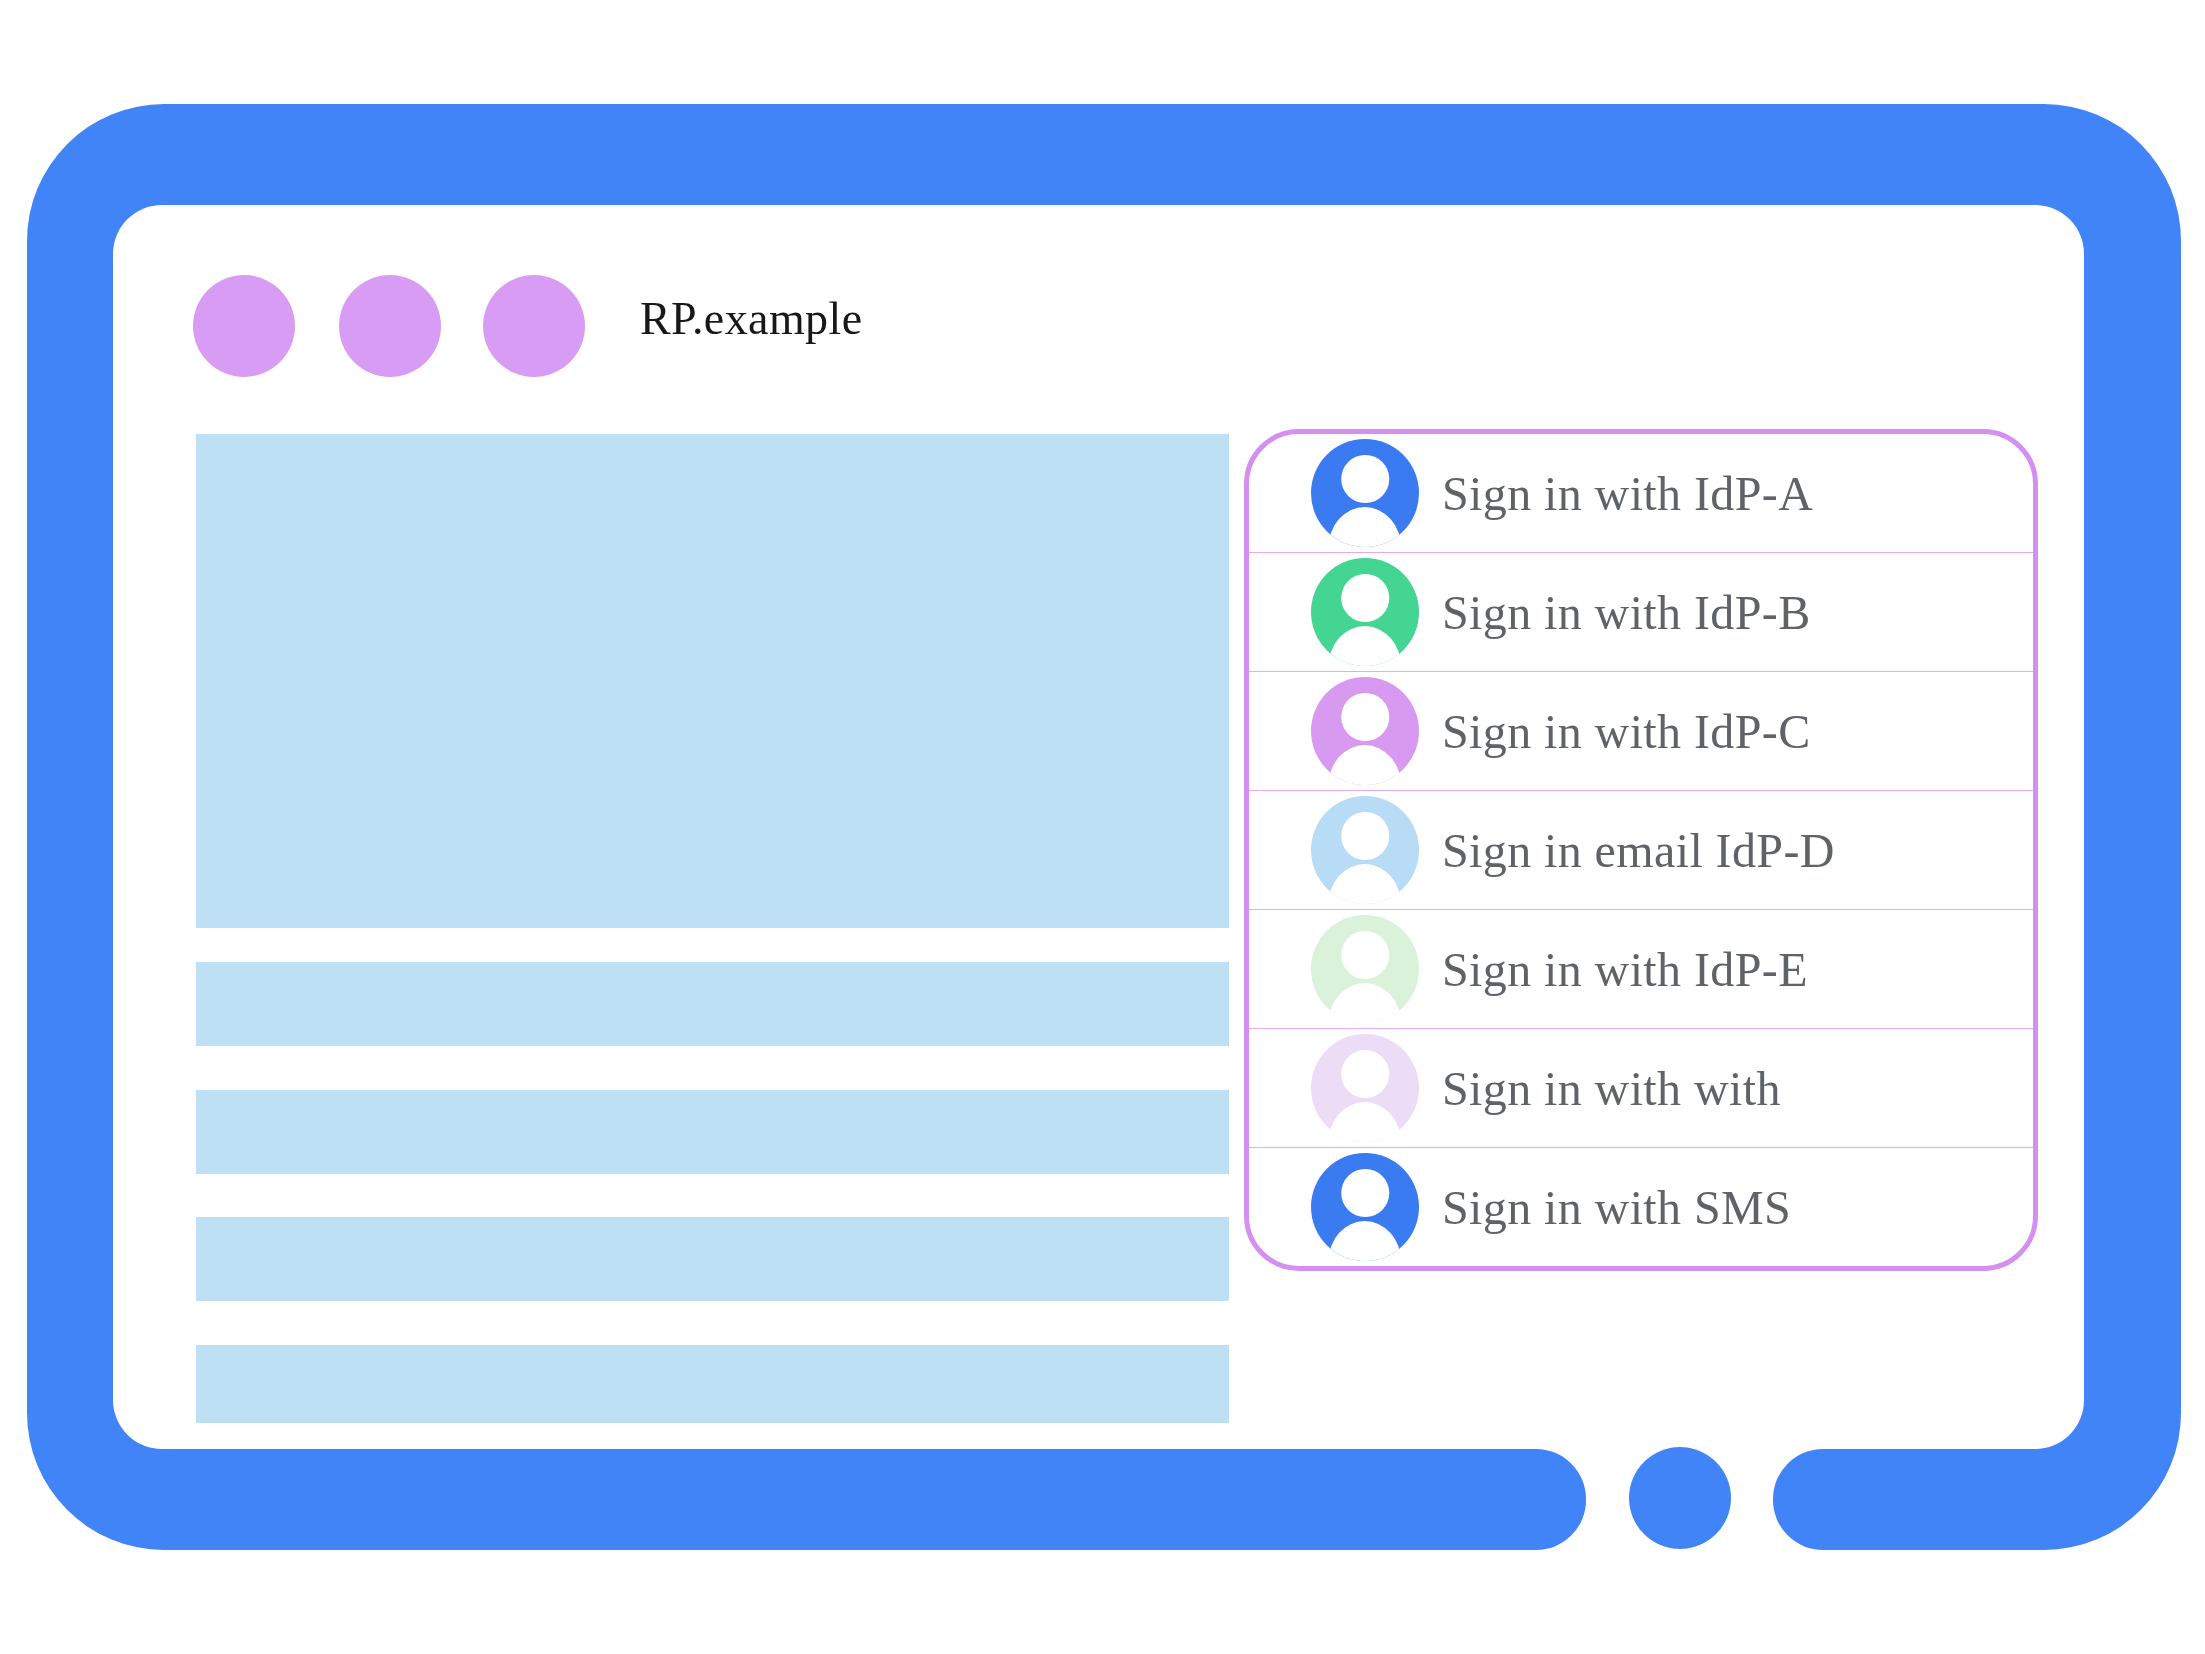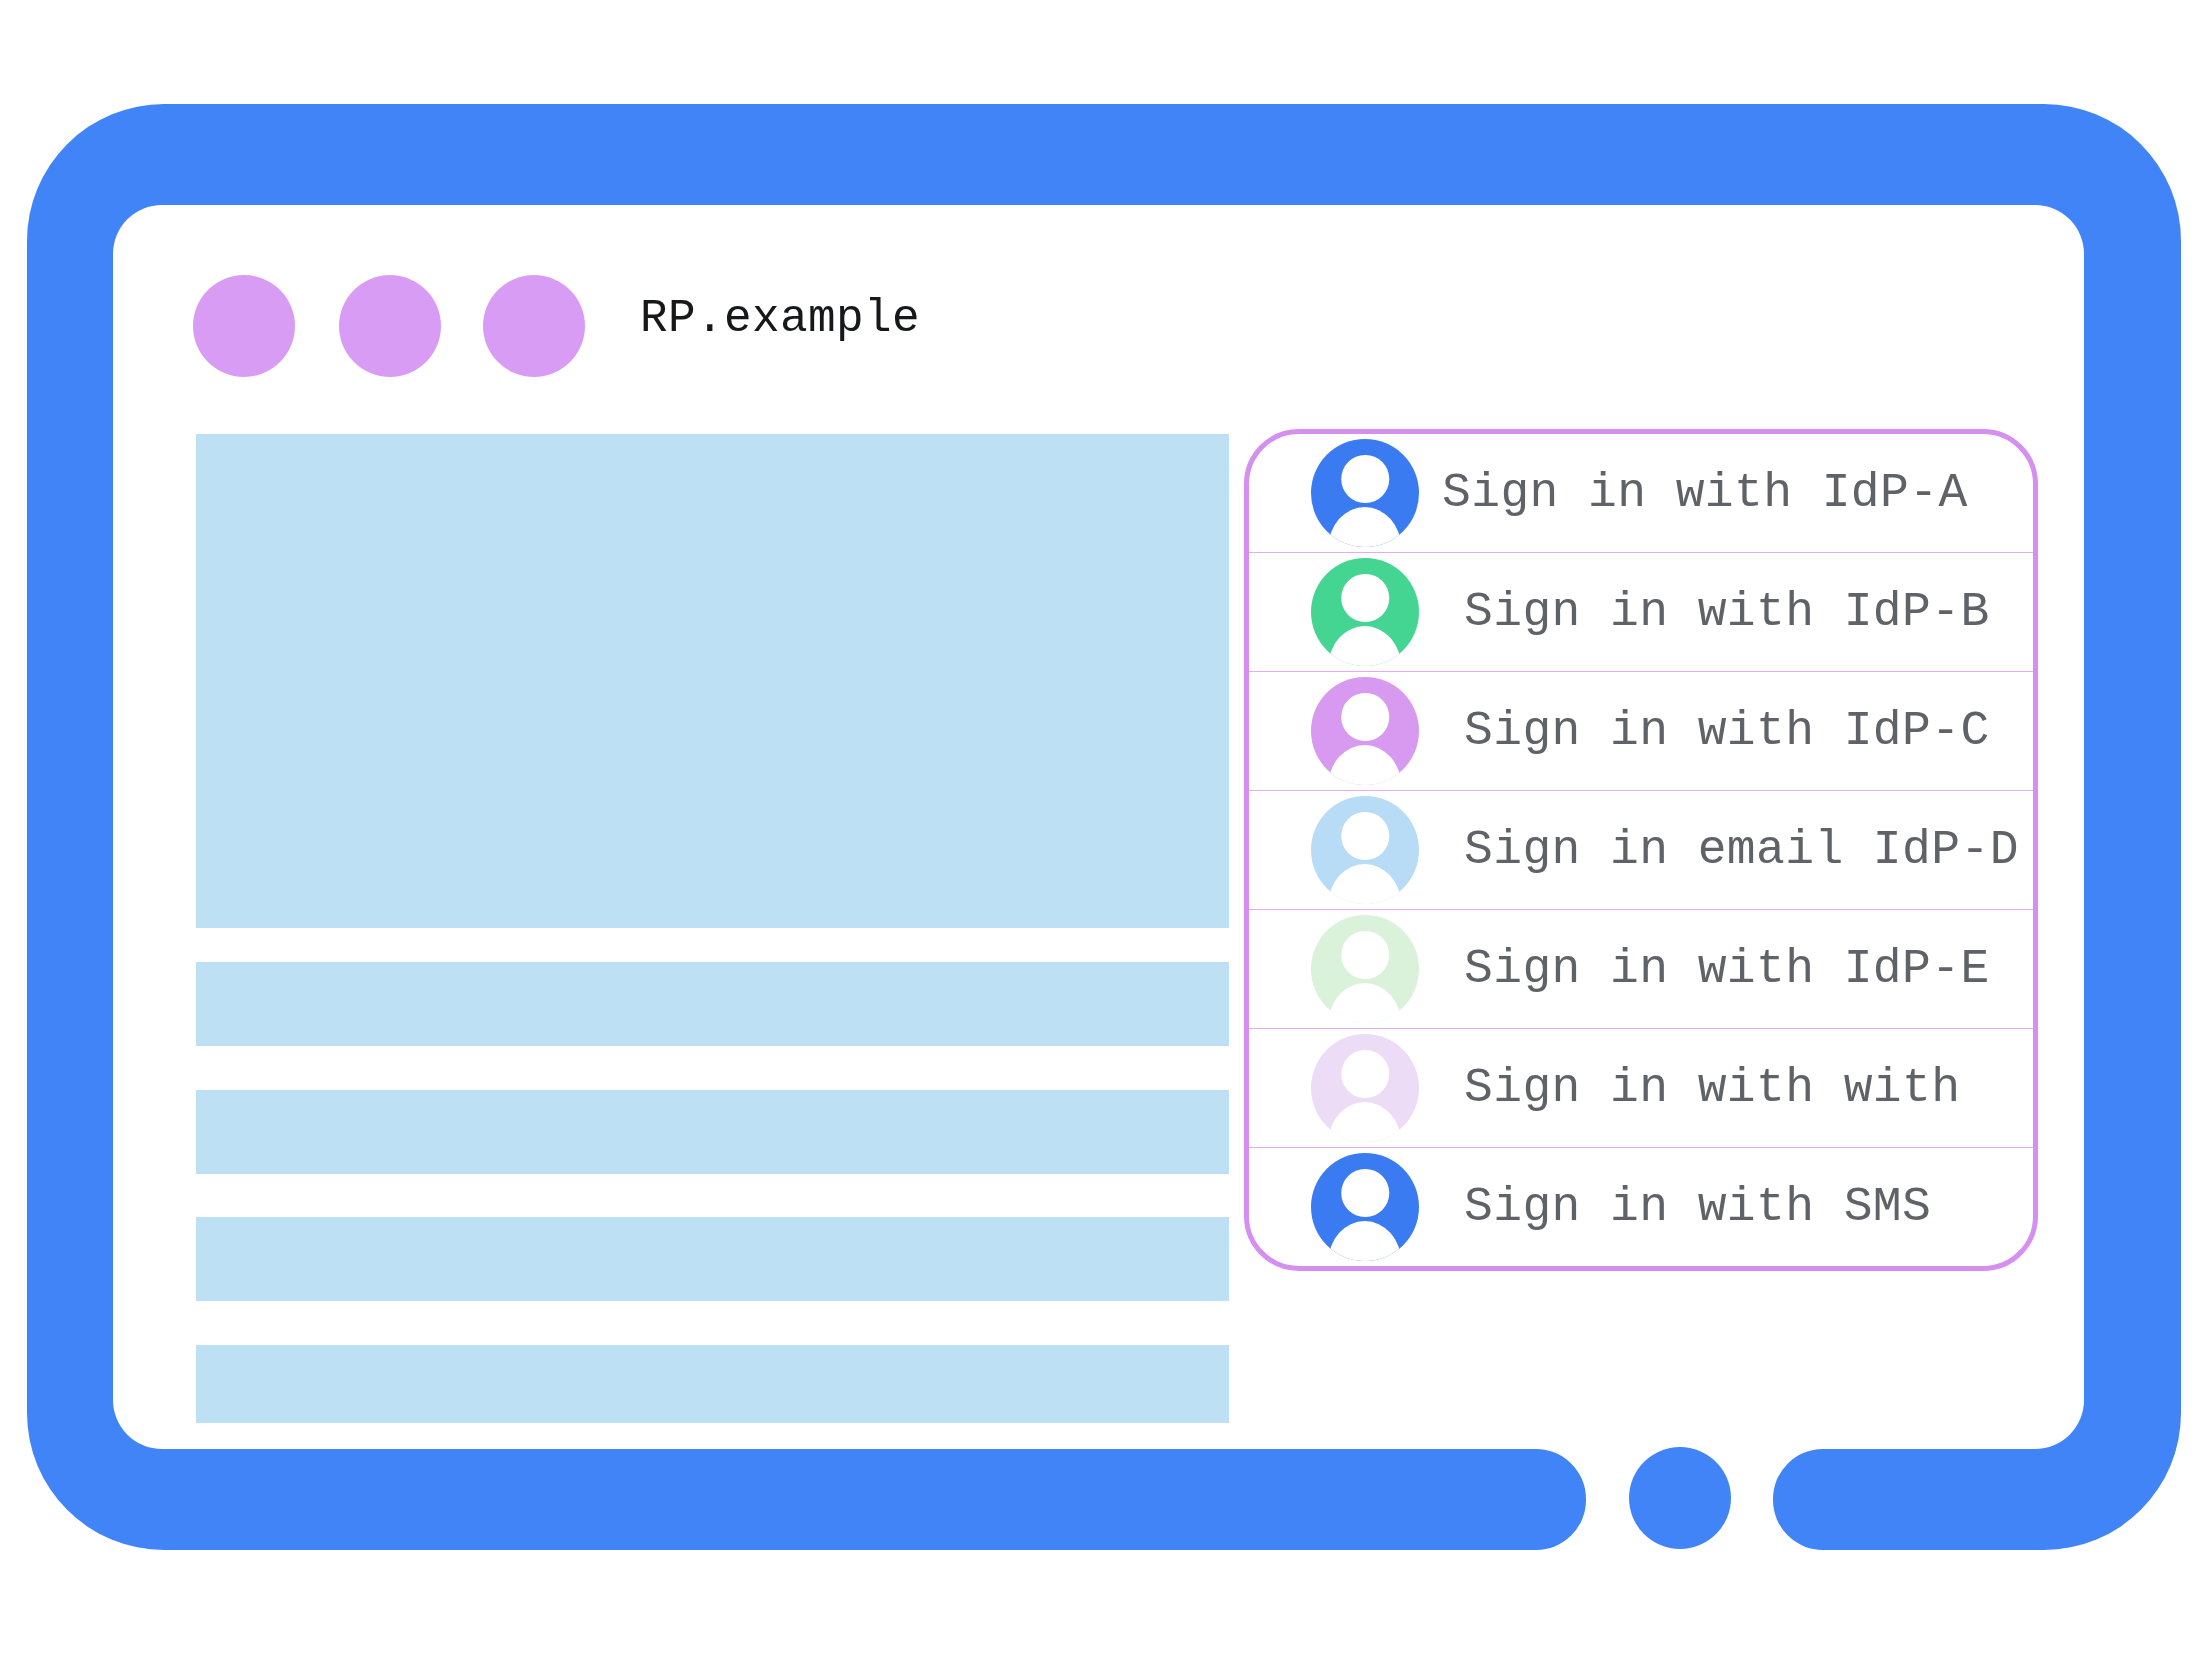--- a/index.html
+++ b/index.html
@@ -1,20 +1,20 @@
 <!DOCTYPE html>
 <html style="--frame: #4184F7; --dot: #D99CF5; --ph: #BEE0F5; --dlg-border: #D48FF0; --divider: #E0ACF2; --label: #5F6368; --title: #17181A;font-size:14px"><head>
 <meta charset="utf-8">
 <style>
   html,body{margin:0;padding:0;background:#ffffff;}
   .canvas{
     position:relative;
     width:2206px;height:1654px;
     background:#ffffff;
-    font-family:Liberation Mono, monospace;
+    font-family:Liberation Serif, serif;
     overflow:hidden;
   }
   :root{
     --frame:#4184F7;
     --dot:#D99CF5;
     --ph:#BEE0F5;
     --dlg-border:#D48FF0;
     --divider:#E0ACF2;
     --label:#5F6368;
     --title:#17181A;
@@ -52,21 +52,21 @@
   
   .dialog{
     position:absolute;left:1244px;top:429px;width:794px;height:842px;
     box-sizing:border-box;border:5.3px solid var(--dlg-border);border-radius:55px;
     background:#ffffff;display:flex;flex-direction:column;overflow:hidden;
   }
   .row{
     flex:1;display:flex;align-items:center;
     padding-left:62px;box-sizing:border-box;cursor:pointer;
   }
-  .row + .row{border-top:1.8px solid var(--divider);gap:22px;}
+  .row + .row{border-top:1.8px solid var(--divider);}
   .avatar{
     position:relative;flex:0 0 auto;width:108px;height:108px;border-radius:50%;
     overflow:hidden;margin-right:23px;background:#ccc;
   }
   .avatar .head{
     position:absolute;left:50%;top:15%;width:44%;height:44%;
     transform:translateX(-50%);background:#fff;border-radius:50%;
   }
   .avatar .body{
     position:absolute;left:50%;top:63%;width:68%;height:62%;

